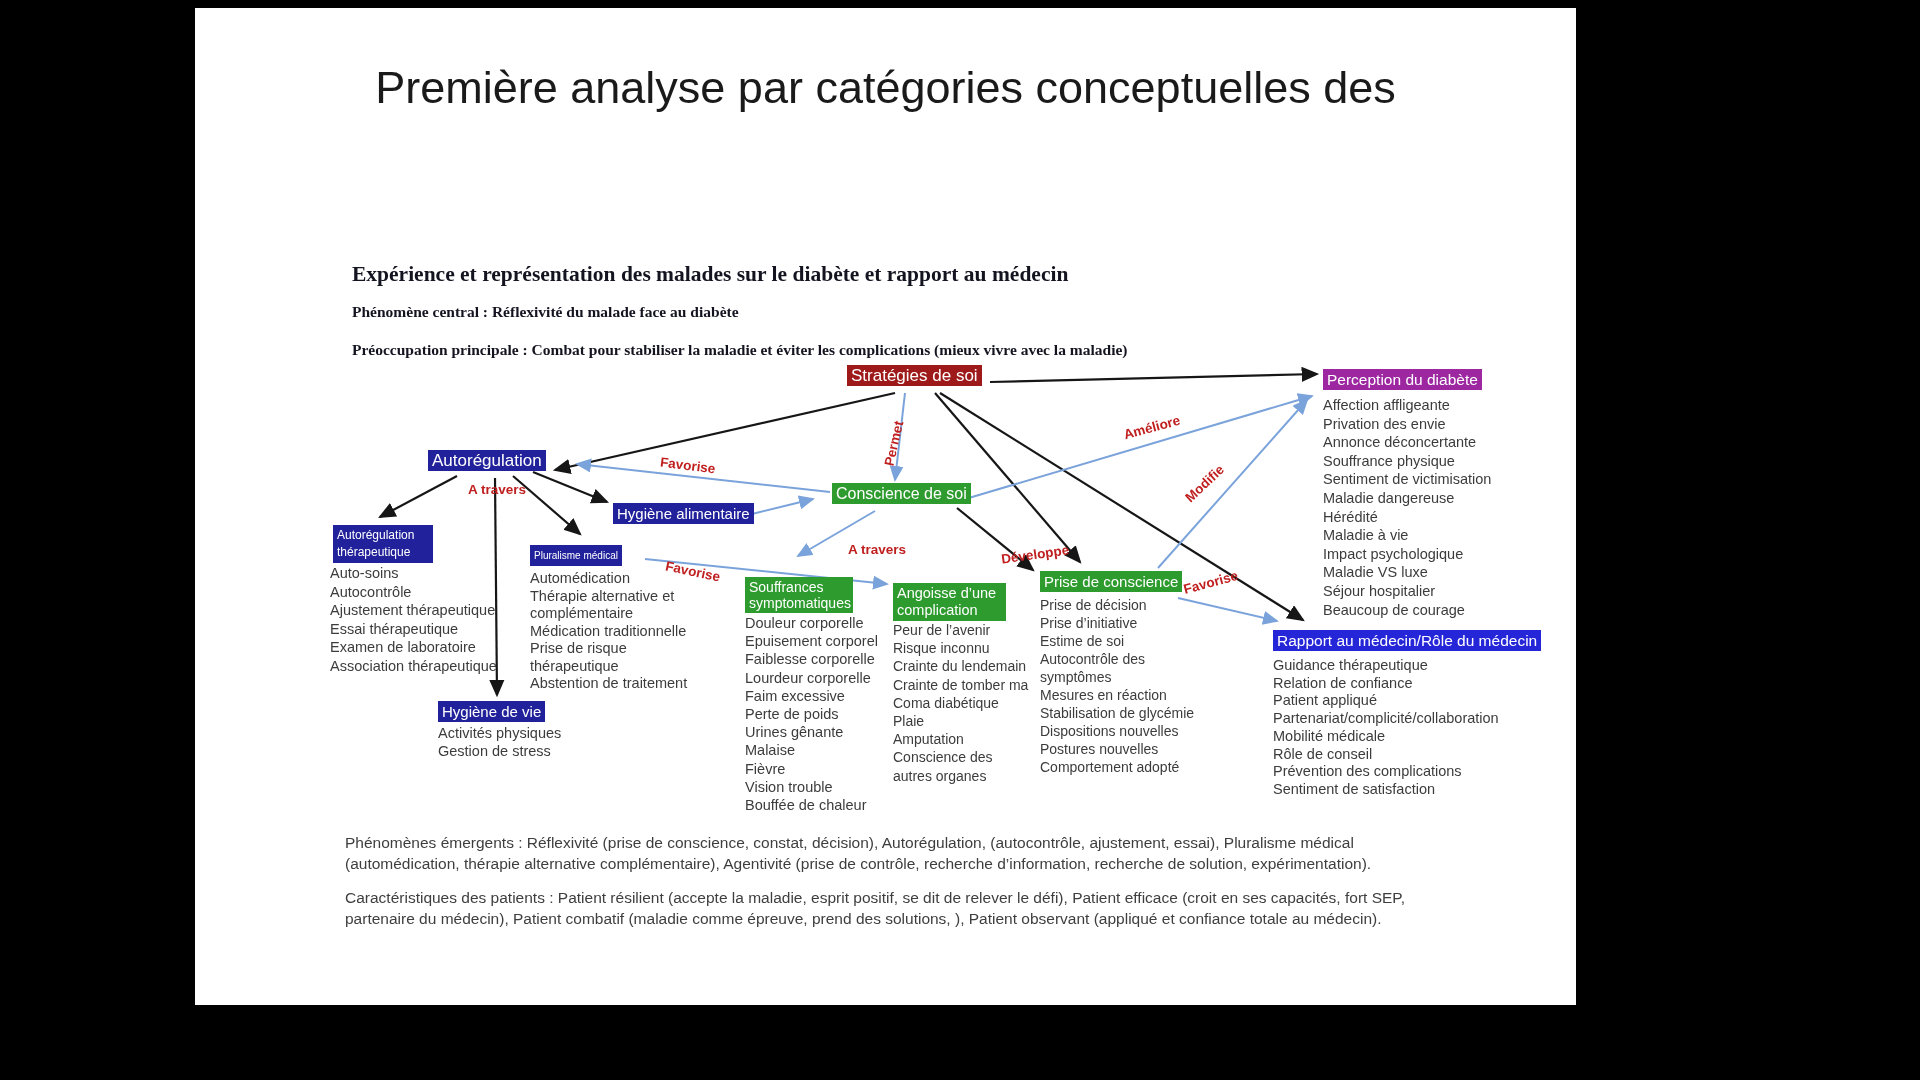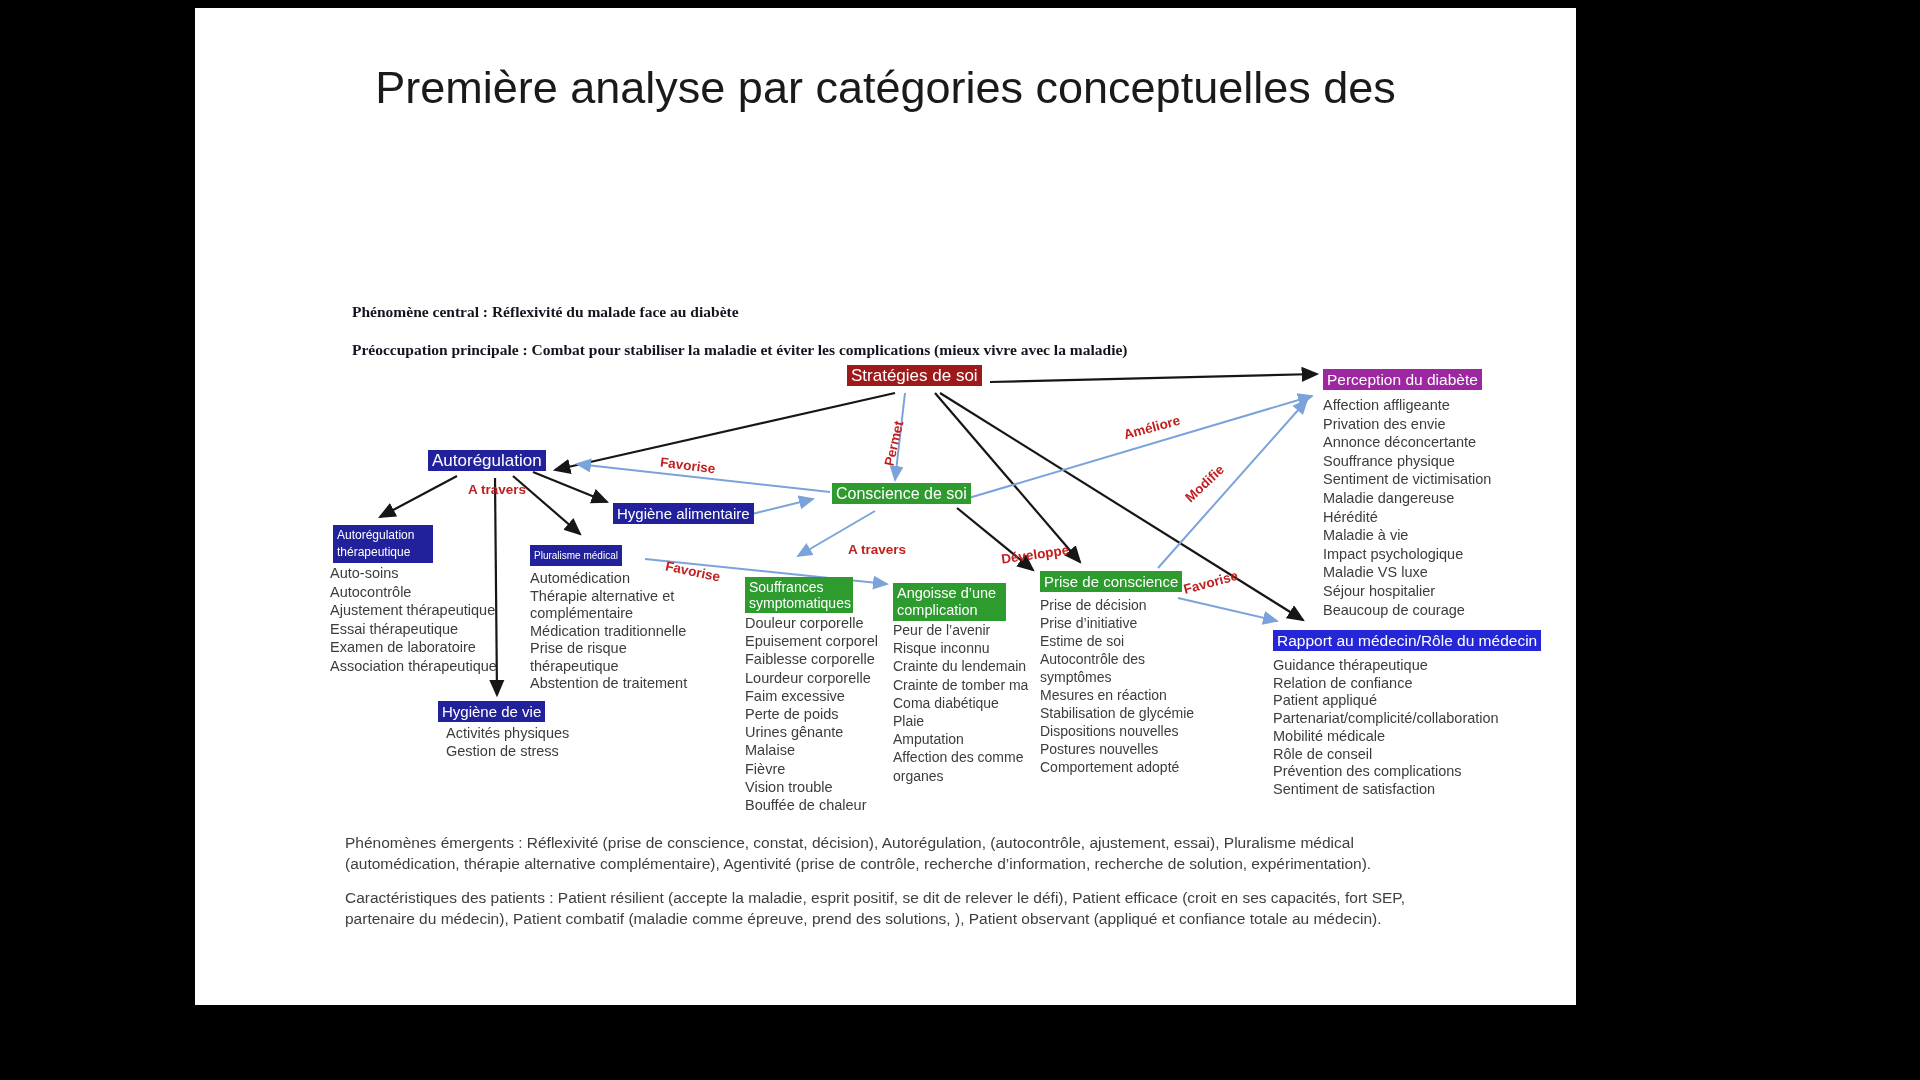--- a/index.html
+++ b/index.html
@@ -28,20 +28,21 @@
 </style>
 </head>
 <body>
 
 <div class="slide">
 
   <div class="title">
     <div>Première analyse par catégories conceptuelles des</div>
   </div>
 
+  <div class="serif-h1">Expérience et représentation des malades sur le diabète et rapport au médecin</div>
   <div class="serif-h2" style="left:157px;top:295px;">Phénomène central : Réflexivité du malade face au diabète</div>
   <div class="serif-h2" style="left:157px;top:333px;">Préoccupation principale : Combat pour stabiliser la maladie et éviter les complications (mieux vivre avec la maladie)</div>
 
   <svg class="arrows" width="1495" height="997" viewBox="0 0 1495 997">
     <defs>
       <marker id="ab" markerWidth="9" markerHeight="8" refX="7" refY="3.5" orient="auto">
         <path d="M0,0 L8,3.5 L0,7 z" fill="#161616"></path>
       </marker>
       <marker id="abl" markerWidth="9" markerHeight="8" refX="7" refY="3.5" orient="auto">
         <path d="M0,0 L8,3.5 L0,7 z" fill="#7ba3db"></path>
@@ -90,21 +91,21 @@
   <div class="node navy" style="left:335px;top:537px;font-size:10px;">Pluralisme médical</div>
   <div class="list" style="left:335px;top:562px;width:172px;line-height:17.5px;">
     <div class="li">Automédication</div>
     <div class="li">Thérapie alternative et complémentaire</div>
     <div class="li">Médication traditionnelle</div>
     <div class="li">Prise de risque thérapeutique</div>
     <div class="li">Abstention de traitement</div>
   </div>
 
   <div class="node navy" style="left:243px;top:693px;font-size:15px;">Hygiène de vie</div>
-  <div class="list" style="left:243px;top:716px;width:170px;margin-left:8px;">
+  <div class="list" style="left:243px;top:716px;width:170px;">
     <div class="li">Activités physiques</div>
     <div class="li">Gestion de stress</div>
   </div>
 
   <div class="node green" style="left:550px;top:569px;width:100px;font-size:14px;line-height:16px;">Souffrances symptomatiques</div>
   <div class="list" style="left:550px;top:606px;width:145px;">
     <div class="li">Douleur corporelle</div>
     <div class="li">Epuisement corporel</div>
     <div class="li">Faiblesse corporelle</div>
     <div class="li">Lourdeur corporelle</div>
@@ -119,21 +120,21 @@
 
   <div class="node green" style="left:698px;top:575px;width:105px;font-size:14.5px;line-height:17px;">Angoisse d’une complication</div>
   <div class="list" style="left:698px;top:613px;width:140px;font-size:14px;line-height:18.2px;">
     <div class="li">Peur de l’avenir</div>
     <div class="li">Risque inconnu</div>
     <div class="li">Crainte du lendemain</div>
     <div class="li">Crainte de tomber ma</div>
     <div class="li">Coma diabétique</div>
     <div class="li">Plaie</div>
     <div class="li">Amputation</div>
-    <div class="li">Affection des comme organes</div>
+    <div class="li">Conscience des autres organes</div>
   </div>
 
   <div class="node green" style="left:845px;top:563px;font-size:15px;">Prise de conscience</div>
   <div class="list" style="left:845px;top:588px;width:158px;font-size:14px;line-height:18px;">
     <div class="li">Prise de décision</div>
     <div class="li">Prise d’initiative</div>
     <div class="li">Estime de soi</div>
     <div class="li">Autocontrôle des symptômes</div>
     <div class="li">Mesures en réaction</div>
     <div class="li">Stabilisation de glycémie</div>

